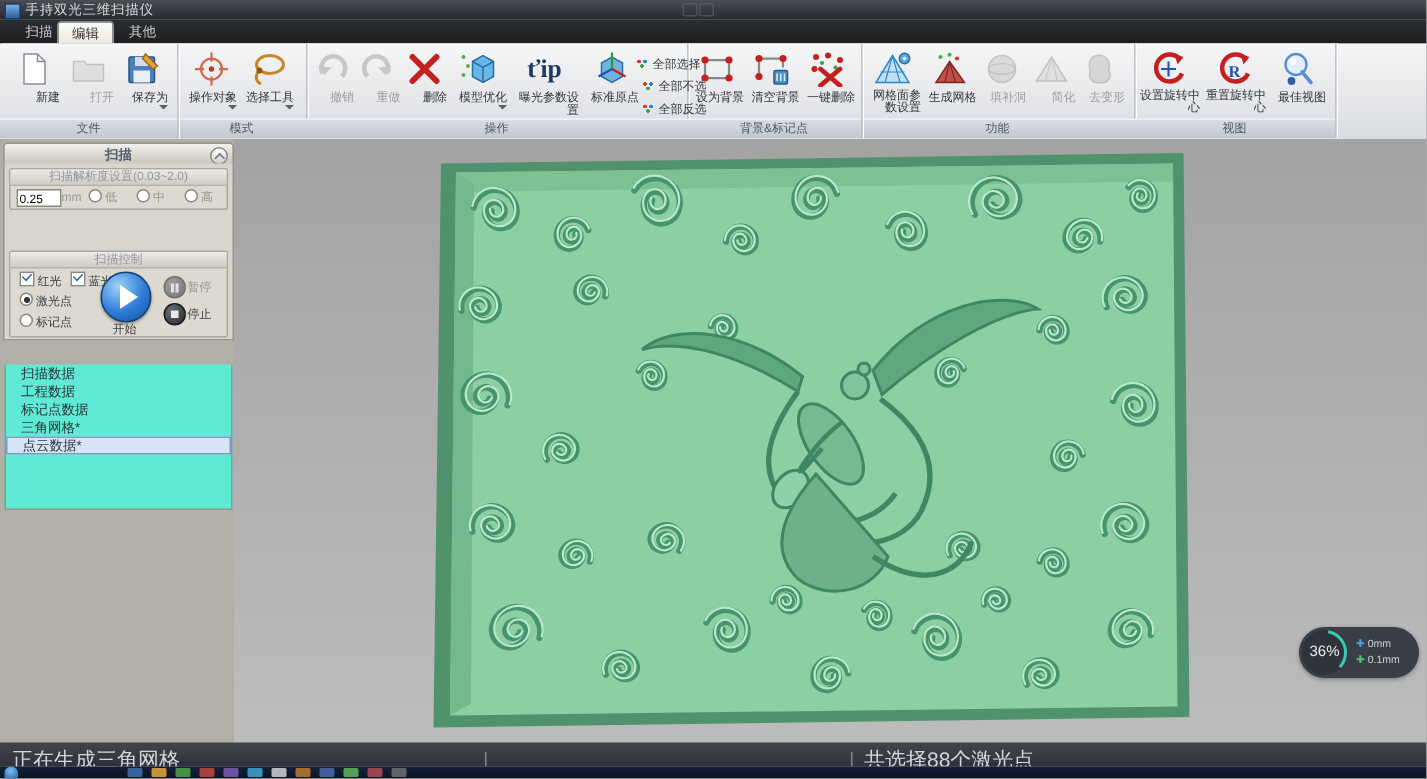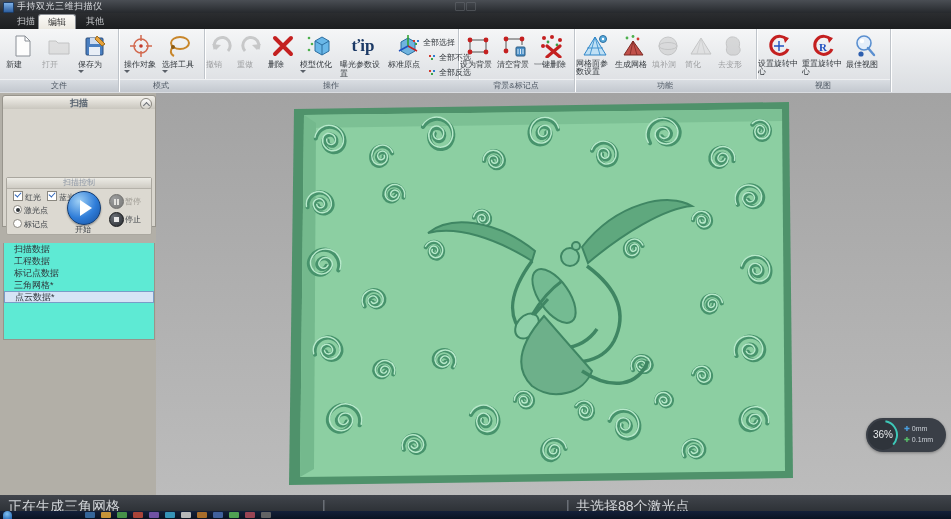--- a/index.html
+++ b/index.html
@@ -14,21 +14,21 @@
   .winmark{top:2px;width:8px;height:7px;border:1px solid #6a6e74;opacity:.5;border-radius:1px}
   
   .tabbar{left:0;top:13px;width:951px;height:16px;background:linear-gradient(#2b2d30,#1c1e20)}
   .tab{top:1px;height:14px;line-height:15px;padding:0 9px;font-size:9px;color:#c9cbce;border-radius:3px 3px 0 0}
   .tab.active{background:linear-gradient(#fbfaf7,#ece9e1);color:#333;border:1px solid #8a8e94;border-bottom:none}
   
   .ribbon{left:0;top:29px;width:951px;height:64px;background:linear-gradient(#f5f6f7,#d9dce0);border-bottom:1px solid #8d9299}
   .group{top:0;height:63px;border-right:1px solid #bfc4ca;box-shadow:1px 0 0 #fff}
   .glabel{position:absolute;left:0;right:0;bottom:0;height:12px;font-size:8px;color:#4d5763;text-align:center;line-height:12px;
           background:linear-gradient(#d9dde2,#c3c8cf);border-top:1px solid #eef0f2}
-  .bb{position:absolute;top:3px;width:34px;height:46px;text-align:left;font-size:8px;color:#33383d;cursor:default}
+  .bb{position:absolute;top:3px;width:34px;height:46px;text-align:right;font-size:8px;color:#33383d;cursor:default}
   .bb .ic{height:28px;display:flex;align-items:center;justify-content:center}
   .bb .lbl{line-height:9px}
   .bb.dis{opacity:.42;filter:grayscale(.9)}
   .caret{display:inline-block;width:0;height:0;border:3px solid transparent;border-top-color:#5a6068;margin-top:1px}
   .mini{position:absolute;left:0;height:13px;font-size:8px;color:#33383d;line-height:13px;white-space:nowrap}
   .mini .dotrow{display:inline-block;width:9px;height:7px;vertical-align:-1px;margin-right:2px;
      background:radial-gradient(circle at 2px 2px,#d23a2e 1.1px,transparent 1.4px),
                 radial-gradient(circle at 6px 2px,#2e7cd2 1.1px,transparent 1.4px),
                 radial-gradient(circle at 4px 5px,#3aa04a 1.1px,transparent 1.4px)}
   
@@ -191,21 +191,21 @@
       <div class="ic">
         <svg width="28" height="26">
             <path d="M8,9 l7,-4 l7,4 v9 l-7,4 l-7,-4 z" fill="#6fb3de" stroke="#2c6ea0"></path>
             <path d="M15,13 v-11" stroke="#2aa02a" stroke-width="1.5"></path>
             <path d="M15,13 l9,5" stroke="#c42020" stroke-width="1.5"></path>
             <path d="M15,13 l-9,5" stroke="#2050c0" stroke-width="1.5"></path>
           </svg>
       </div>
         <div class="lbl">标准原点</div>
     </div>
-    <div class="mini" style="left:208px;top:7px"><span class="dotrow"></span><span>全部选择</span></div>
+    <div class="mini" style="left:220px;top:7px"><span class="dotrow"></span><span>全部选择</span></div>
     <div class="mini" style="left:224px;top:22px"><span class="dotrow"></span><span>全部不选</span></div>
     <div class="mini" style="left:224px;top:37px"><span class="dotrow"></span><span>全部反选</span></div>
     <div class="glabel">操作</div>
   </div>
 
   <div class="abs group" style="left:574px;width:182px">
     <div class="bb" style="left:2px;width:38px">
       <div class="ic">
         <svg width="28" height="24">
             <path d="M14,3 L25,21 H3 z" fill="#bfe0f5" stroke="#2f86c8"></path>
@@ -345,23 +345,31 @@
 </div>
 
 <div class="abs leftpane">
 
   <div class="abs phead" style="top:2px">
     <span>扫描</span>
     <span class="collapse"></span>
   </div>
   <div class="abs pbody" style="top:16px;height:117px">
 
-
-
-    <div class="sbox" style="top:68px;height:56px">
+    <div class="sbox" style="top:3px;height:26px">
+      <div class="stitle">扫描解析度设置(0.03~2.0)</div>
+      <input class="inputbox" style="left: 4px; top: 13px;" value="0.25">
+      <span class="abs tiny dim" style="left:34px;top:14px">mm</span>
+      <span class="abs tiny dim" style="left:52px;top:13px"><span class="radio"></span><span>低</span></span>
+      <span class="abs tiny dim" style="left:84px;top:13px"><span class="radio"></span><span>中</span></span>
+      <span class="abs tiny dim" style="left:116px;top:13px"><span class="radio"></span><span>高</span></span>
+    </div>
+
+
+    <div class="sbox" style="top:58px;height:56px">
       <div class="stitle">扫描控制</div>
       <span class="abs tiny" style="left:6px;top:13px"><span class="check on"></span><span>红光</span></span>
       <span class="abs tiny" style="left:40px;top:13px"><span class="check on"></span><span>蓝光</span></span>
       <span class="abs tiny" style="left:6px;top:27px"><span class="radio on"></span><span>激光点</span></span>
       <span class="abs tiny" style="left:6px;top:41px"><span class="radio"></span><span>标记点</span></span>
       <div class="playbtn" style="left:60px;top:13px"></div>
       <span class="abs tiny" style="left:68px;top:46px">开始</span>
       <div class="roundbtn pausebars" style="left:102px;top:16px;opacity:.55"></div>
       <span class="abs tiny dim" style="left:118px;top:18px">暂停</span>
       <div class="roundbtn stopsq" style="left:102px;top:34px"></div>

